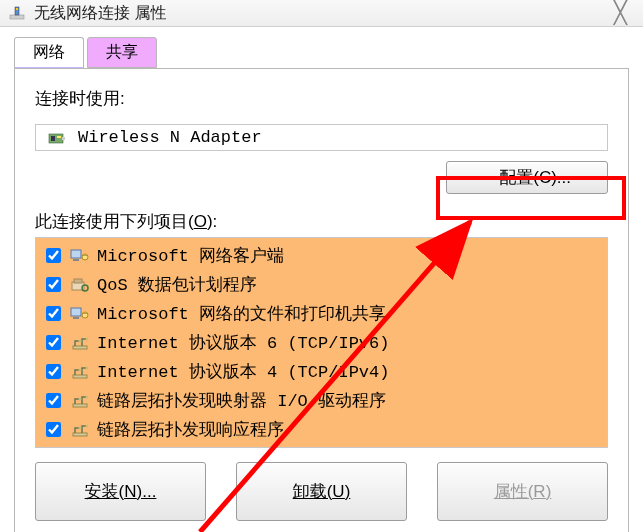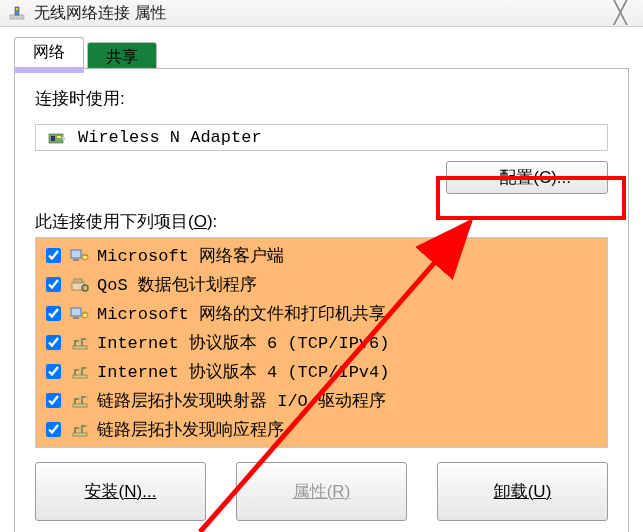--- a/index.html
+++ b/index.html
@@ -46,32 +46,32 @@
     }
     .tab-area {
       margin: 10px 14px 0 14px;
       position: relative;
       height: 32px;
     }
     .tab {
       display: inline-block;
       padding: 4px 18px;
       border: 1px solid #b8b8b8;
-      background: #15803d;
+      background: #f0abfc;
       font-size: 16px;
       border-top-left-radius: 3px;
       border-top-right-radius: 3px;
       position: relative;
       cursor: pointer;
       margin-right: -1px;
       vertical-align: bottom;
     }
     .tab.active {
       background: #fff;
-      border-bottom: 6px solid #c4b5fd;
+      border-bottom: 1px solid #c4b5fd;
       z-index: 2;
       font-weight: normal;
     }
     .tab-content {
       border: 1px solid #b8b8b8;
       margin: -1px 14px 0 14px;
       padding: 18px 20px 20px 20px;
       position: relative;
       background: #fff;
       min-height: 450px;
@@ -322,25 +322,25 @@
           </svg>
       </span>
       <span class="item-label">链路层拓扑发现响应程序</span>
     </div>
   </div>
 
   <div class="button-row">
     <button class="btn">
       <span>安装(</span><span class="underline">N</span><span>)...</span>
     </button>
+    <button class="btn">
+      <span>卸载(</span><span class="underline">U</span><span>)</span>
+    </button>
     <button class="btn disabled">
       <span>属性(</span><span class="underline">R</span><span>)</span>
-    </button>
-    <button class="btn">
-      <span>卸载(</span><span class="underline">U</span><span>)</span>
     </button>
   </div>
 
 </div>
 
 <div class="red-box annotation"></div>
 <svg class="annotation" style="left:0;top:0" width="643" height="532">
   <defs>
     <marker id="arrowhead" markerWidth="12" markerHeight="10" refX="11" refY="5" orient="auto">
       <polygon points="0 0, 12 5, 0 10" fill="#ff0000"></polygon>

